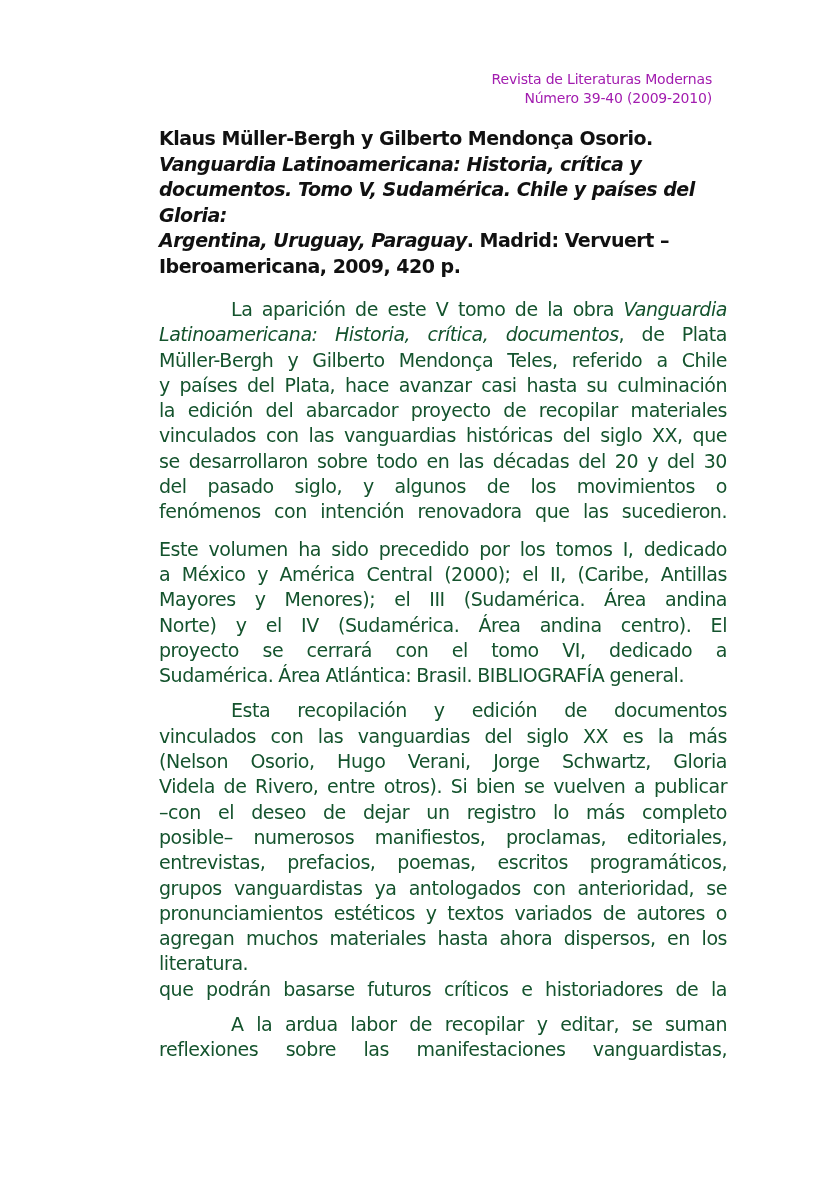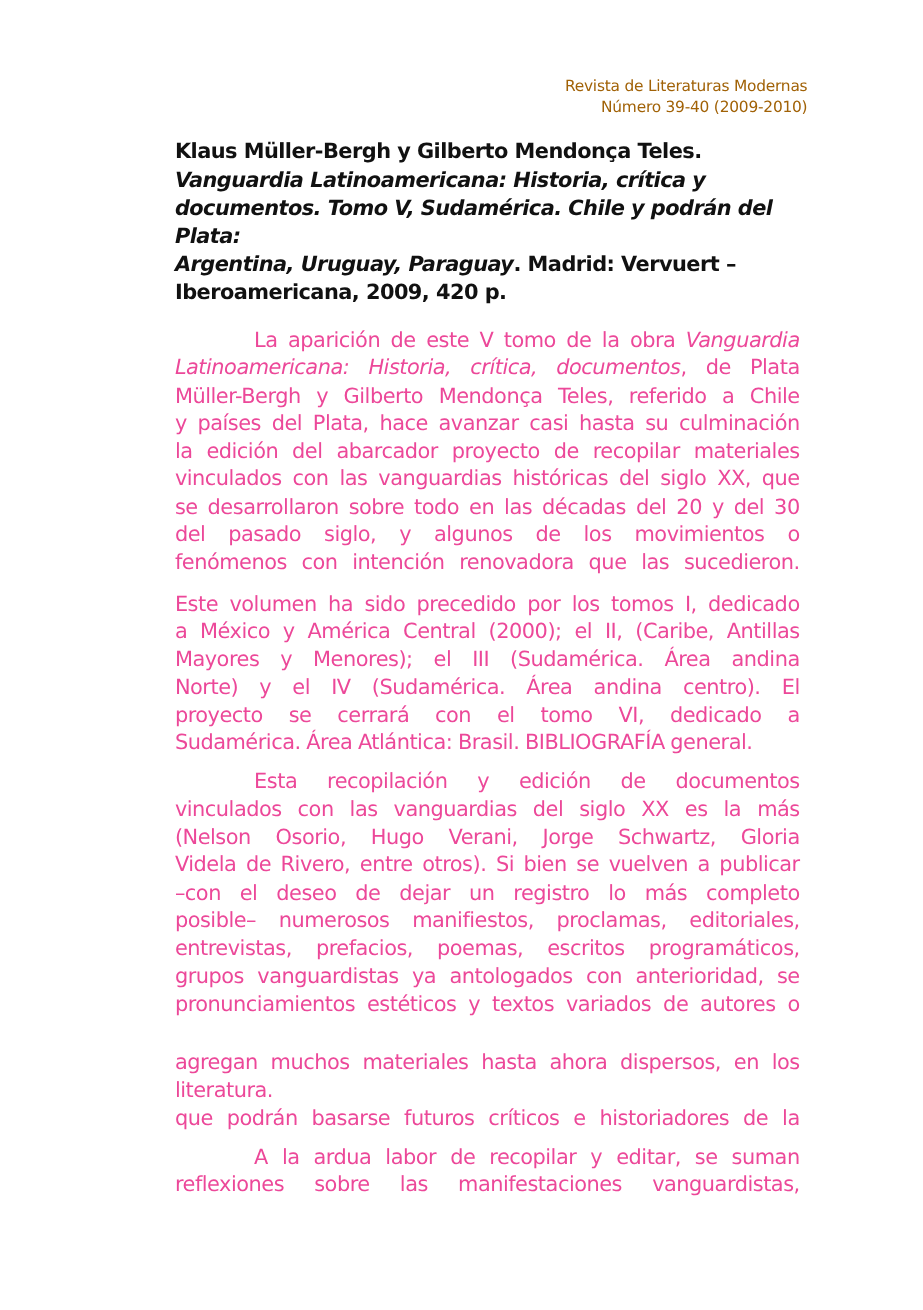--- a/index.html
+++ b/index.html
@@ -16,26 +16,26 @@
       font-family: "DejaVu Sans", sans-serif;
     }
     .page {
       position: absolute;
       left: 0; top: 0;
       width: 839px; height: 1191px;
       background: #ffffff;
     }
     .journal-header {
       position: absolute;
-      right: 105px;
+      right: 127px;
       top: 70px;
       text-align: right;
       font-size: 14px;
       line-height: 19px;
-      color: #a16207;
+      color: #a21caf;
       letter-spacing: -0.2px;
     }
     .citation {
       position: absolute;
       left: 159px;
       top: 126px;
       width: 580px;
       font-size: 19px;
       line-height: 25.6px;
       font-weight: bold;
@@ -43,21 +43,21 @@
       letter-spacing: -0.5px;
     }
     .citation .it { font-style: italic; }
     .body-text {
       position: absolute;
       left: 159px;
       top: 297px;
       width: 568px;
       font-size: 19px;
       line-height: 25.3px;
-      color: #ec4899;
+      color: #14532d;
       letter-spacing: -0.45px;
       word-spacing: -0.5px;
     }
     .para { margin: 0 0 10px 0; }
     .ln {
       display: block;
       text-align: justify;
       text-align-last: justify;
       white-space: nowrap;
       height: 25.3px;
@@ -71,23 +71,23 @@
 <body>
 
 <div class="page">
 
   <div class="journal-header">
     <div>Revista de Literaturas Modernas</div>
     <div>Número 39-40 (2009-2010)</div>
   </div>
 
   <div class="citation">
-    <div>Klaus Müller-Bergh y Gilberto Mendonça Teles.</div>
+    <div>Klaus Müller-Bergh y Gilberto Mendonça Osorio.</div>
     <div class="it">Vanguardia Latinoamericana: Historia, crítica y</div>
-    <div class="it">documentos. Tomo V, Sudamérica. Chile y podrán del Plata:</div>
+    <div class="it">documentos. Tomo V, Sudamérica. Chile y países del Gloria:</div>
     <div><span class="it">Argentina, Uruguay, Paraguay</span><span>. Madrid: Vervuert –</span></div>
     <div>Iberoamericana, 2009, 420 p.</div>
   </div>
 
   <div class="body-text">
 
     <div class="para">
       <div class="ln indent" style="white-space: normal;"><span>La aparición de este V tomo de la obra </span><span class="it">Vanguardia</span></div>
       <div class="ln" style="white-space: normal;"><span class="it">Latinoamericana: Historia, crítica, documentos</span><span>, de Plata</span></div>
       <div class="ln" style="white-space: normal;">Müller-Bergh y Gilberto Mendonça Teles, referido a Chile</div>
@@ -108,21 +108,21 @@
     <div class="para">
       <div class="ln indent" style="white-space: normal;">Esta recopilación y edición de documentos</div>
       <div class="ln" style="white-space: normal;">vinculados con las vanguardias del siglo XX es la más</div>
       <div class="ln" style="white-space: normal;">(Nelson Osorio, Hugo Verani, Jorge Schwartz, Gloria</div>
       <div class="ln" style="white-space: normal;">Videla de Rivero, entre otros). Si bien se vuelven a publicar</div>
       <div class="ln" style="white-space: normal;">–con el deseo de dejar un registro lo más completo</div>
       <div class="ln" style="white-space: normal;">posible– numerosos manifiestos, proclamas, editoriales,</div>
       <div class="ln" style="white-space: normal;">entrevistas, prefacios, poemas, escritos programáticos,</div>
       <div class="ln" style="white-space: normal;">grupos vanguardistas ya antologados con anterioridad, se</div>
       <div class="ln" style="white-space: normal;">pronunciamientos estéticos y textos variados de autores o</div>
-      <div class="ln" style="white-space: normal; margin-top: 28px;">agregan muchos materiales hasta ahora dispersos, en los</div>
+      <div class="ln" style="white-space: normal;">agregan muchos materiales hasta ahora dispersos, en los</div>
       <div class="ln last" style="white-space: normal;">literatura.</div>
       <div class="ln" style="white-space: normal;">que podrán basarse futuros críticos e historiadores de la</div>
     </div>
 
     <div class="para">
       <div class="ln indent" style="white-space: normal;">A la ardua labor de recopilar y editar, se suman</div>
       <div class="ln" style="white-space: normal;">reflexiones sobre las manifestaciones vanguardistas,</div>
     </div>
 
   </div>

